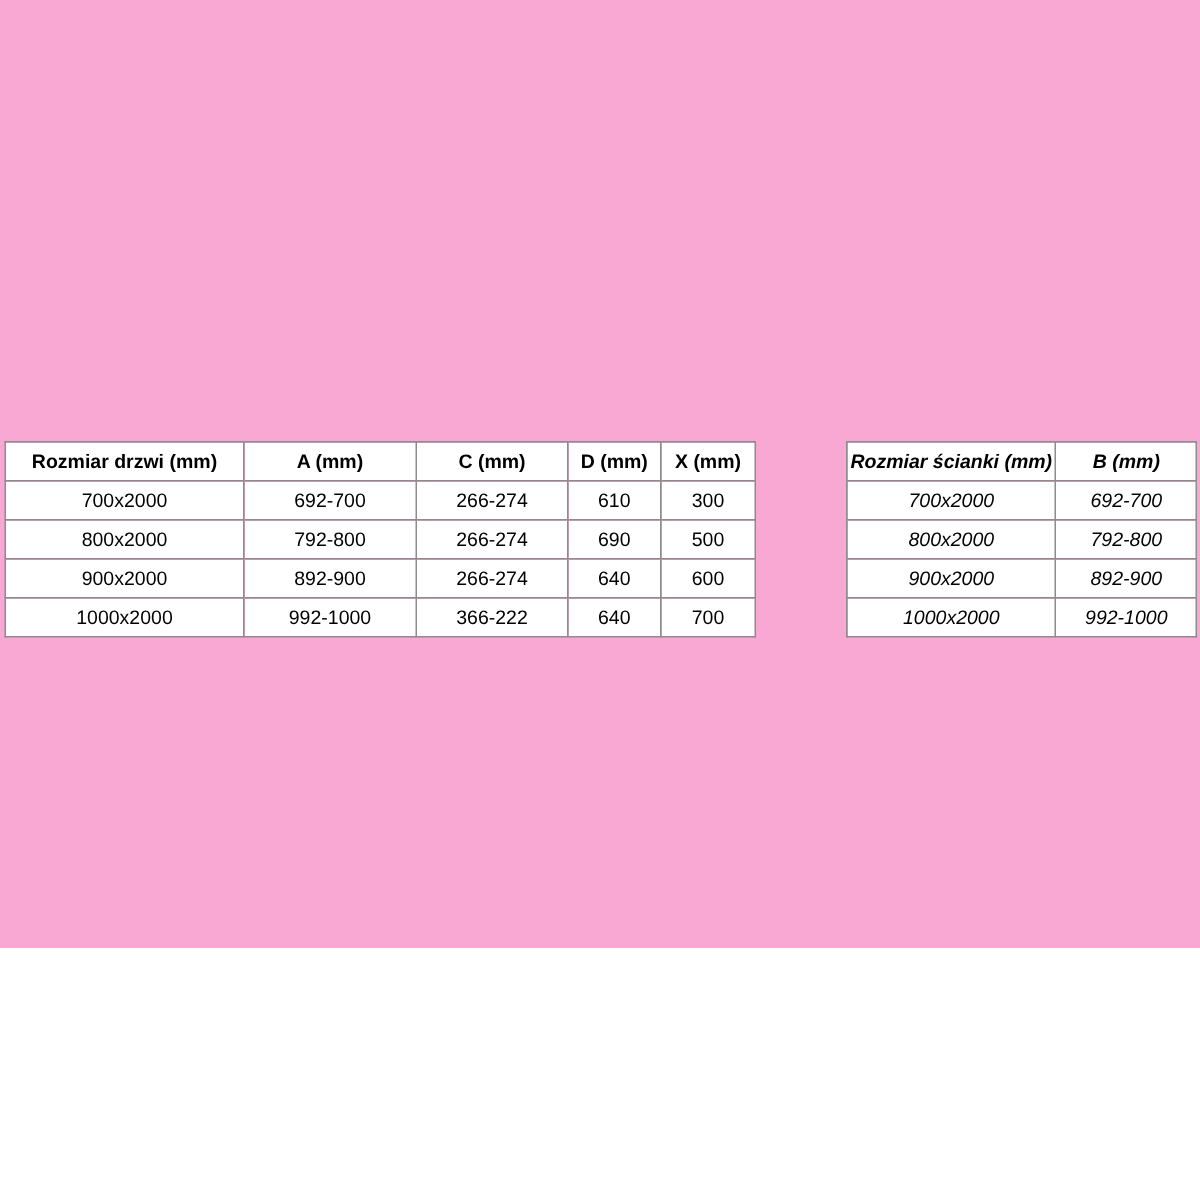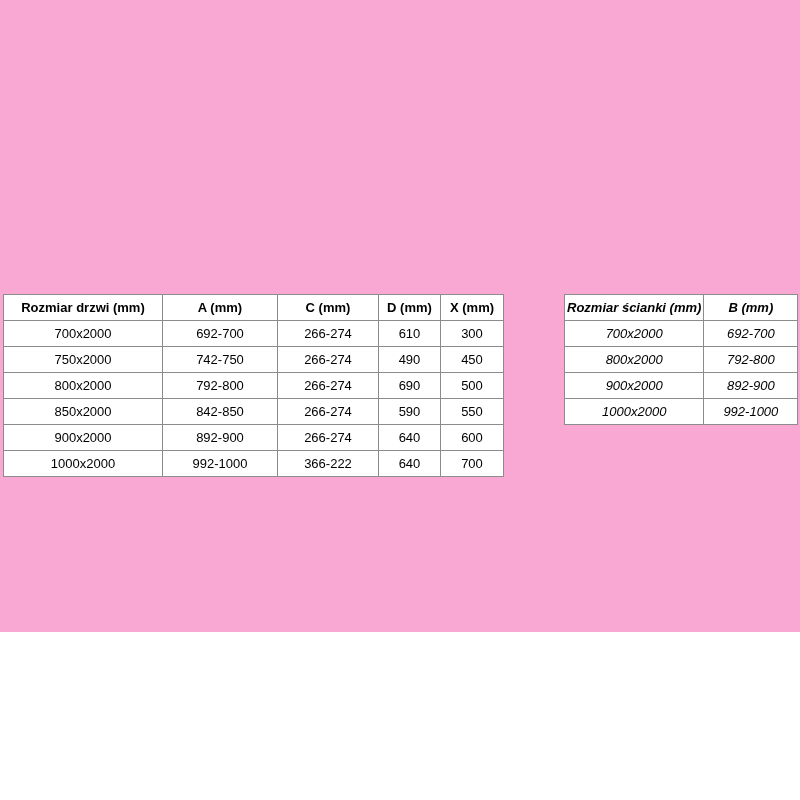--- a/index.html
+++ b/index.html
@@ -75,39 +75,25 @@
         </thead>
         <tbody>
           <tr>
             <td>700x2000</td>
             <td>692-700</td>
             <td>266-274</td>
             <td>610</td>
             <td>300</td>
           </tr>
           <tr>
-            <td>750x2000</td>
-            <td>742-750</td>
-            <td>266-274</td>
-            <td>490</td>
-            <td>450</td>
-          </tr>
-          <tr>
             <td>800x2000</td>
             <td>792-800</td>
             <td>266-274</td>
             <td>690</td>
             <td>500</td>
-          </tr>
-          <tr>
-            <td>850x2000</td>
-            <td>842-850</td>
-            <td>266-274</td>
-            <td>590</td>
-            <td>550</td>
           </tr>
           <tr>
             <td>900x2000</td>
             <td>892-900</td>
             <td>266-274</td>
             <td>640</td>
             <td>600</td>
           </tr>
           <tr>
             <td>1000x2000</td>

